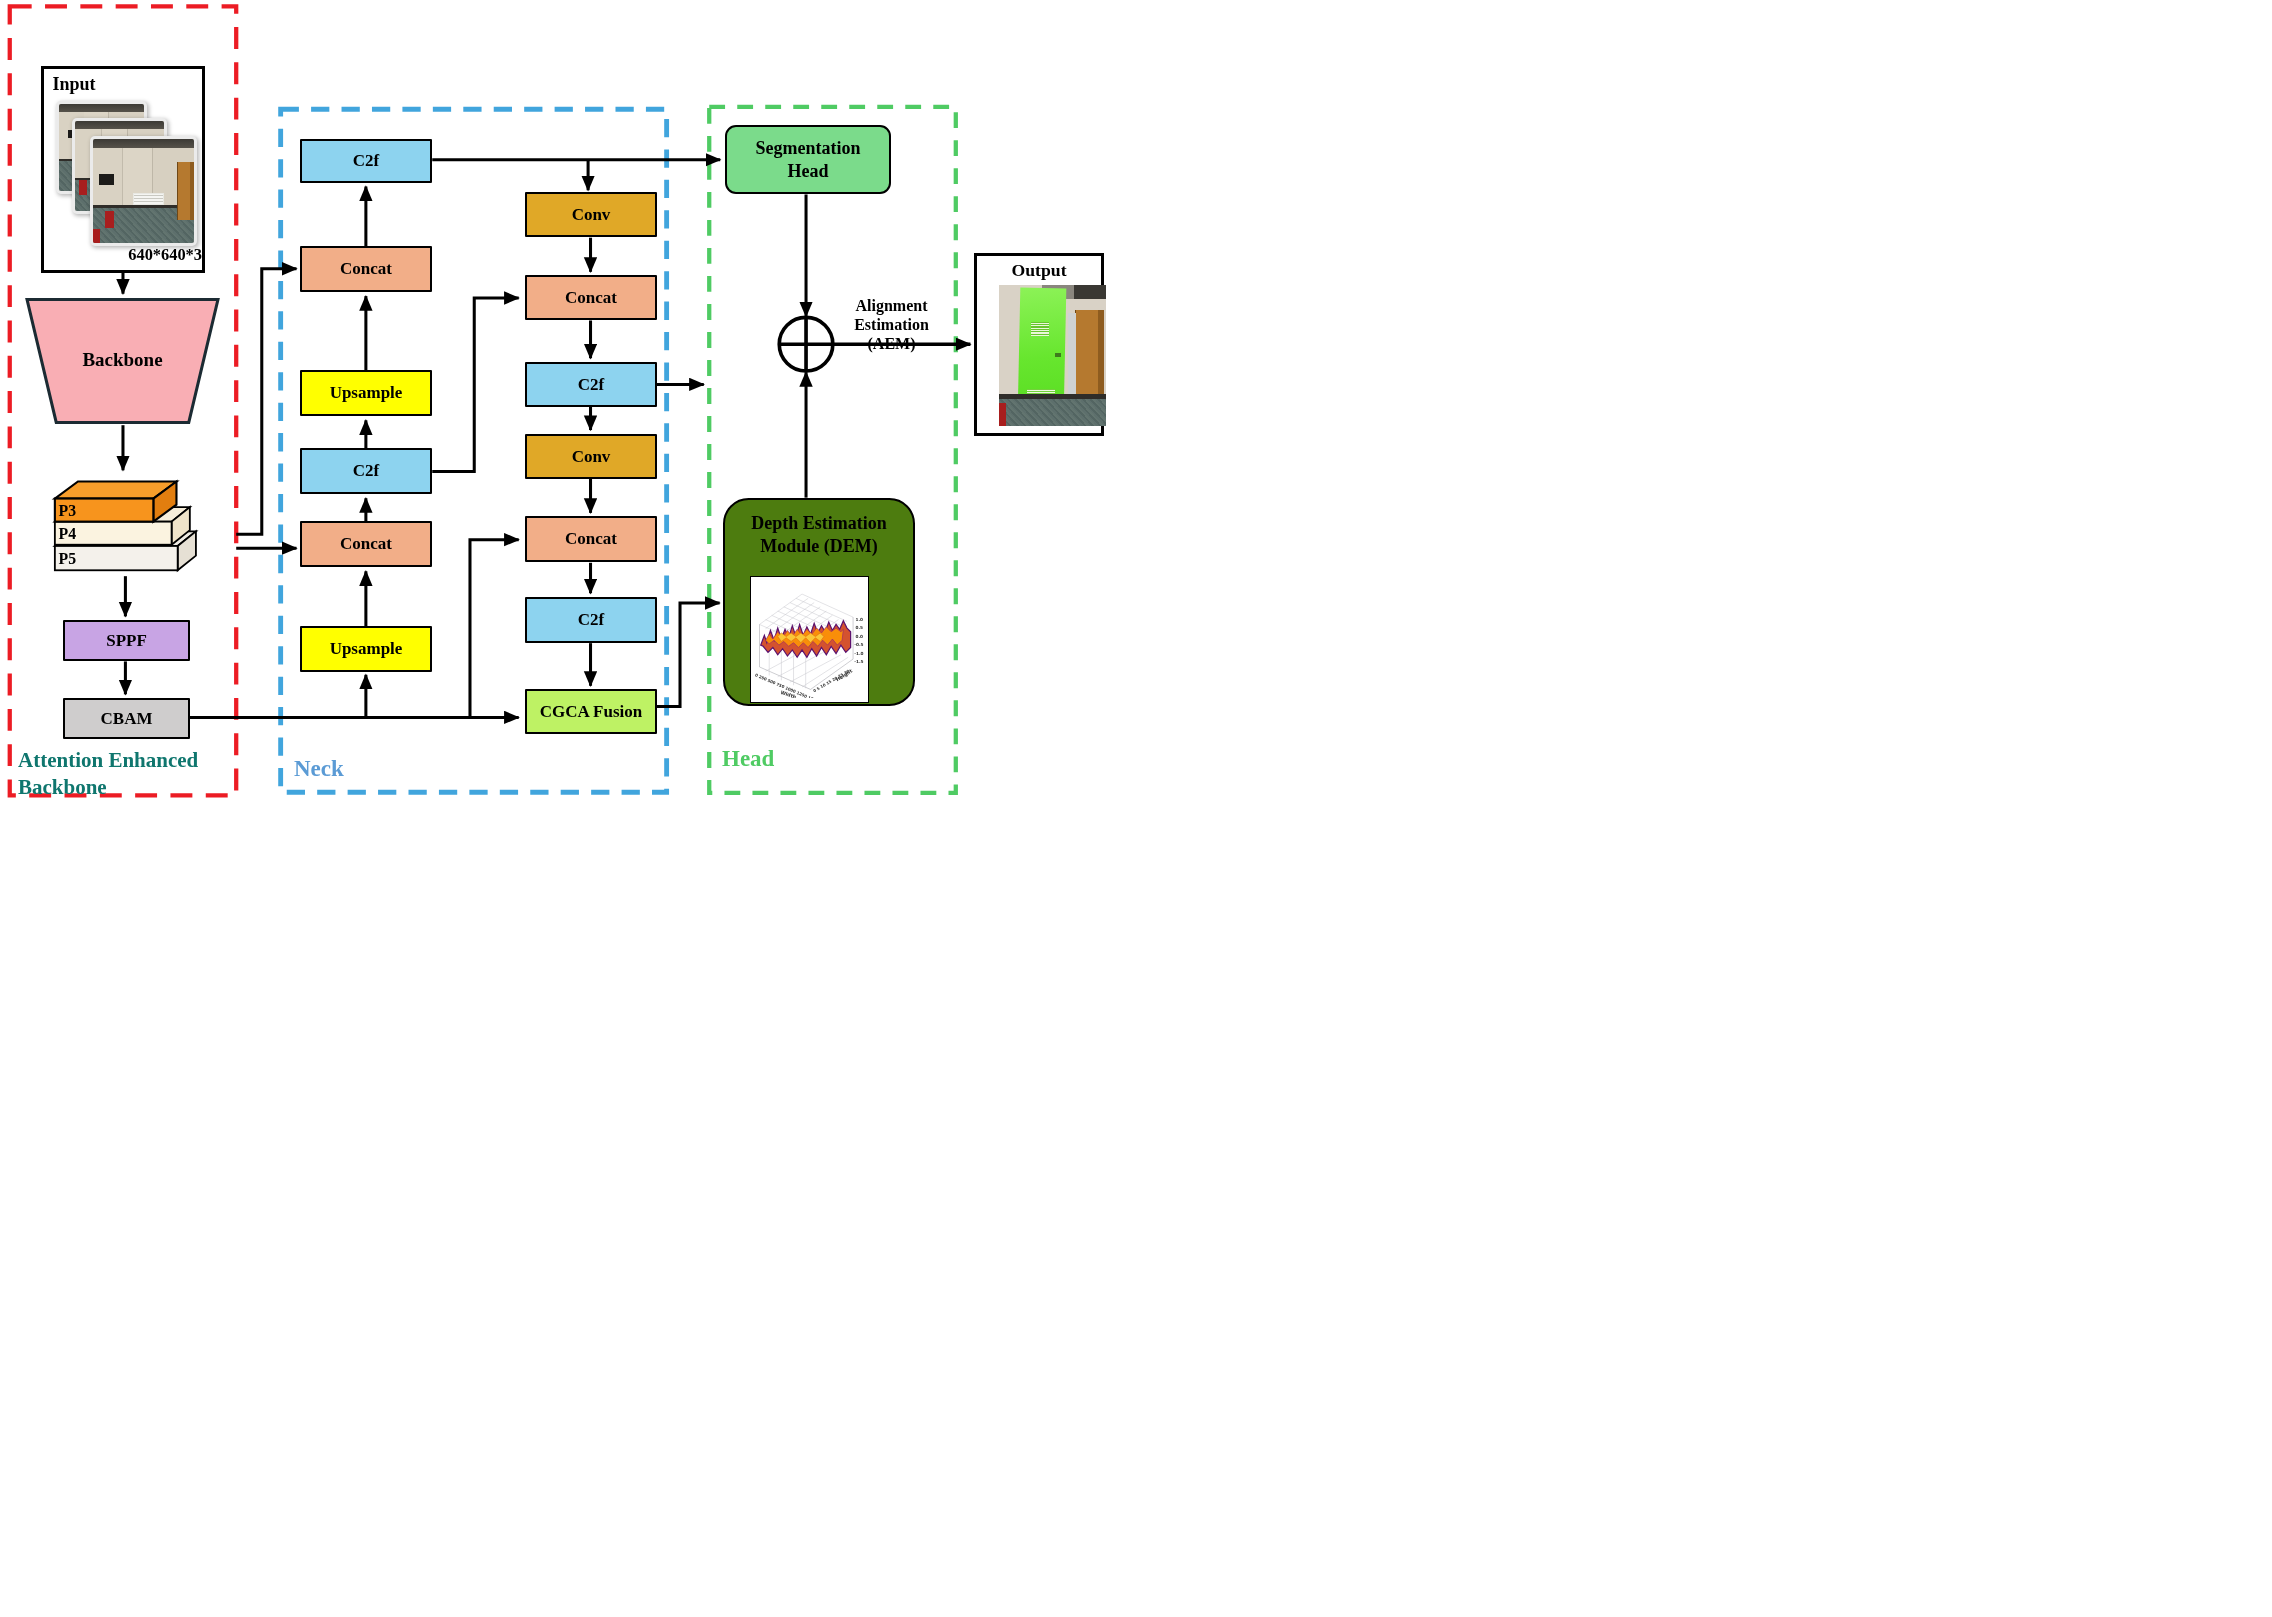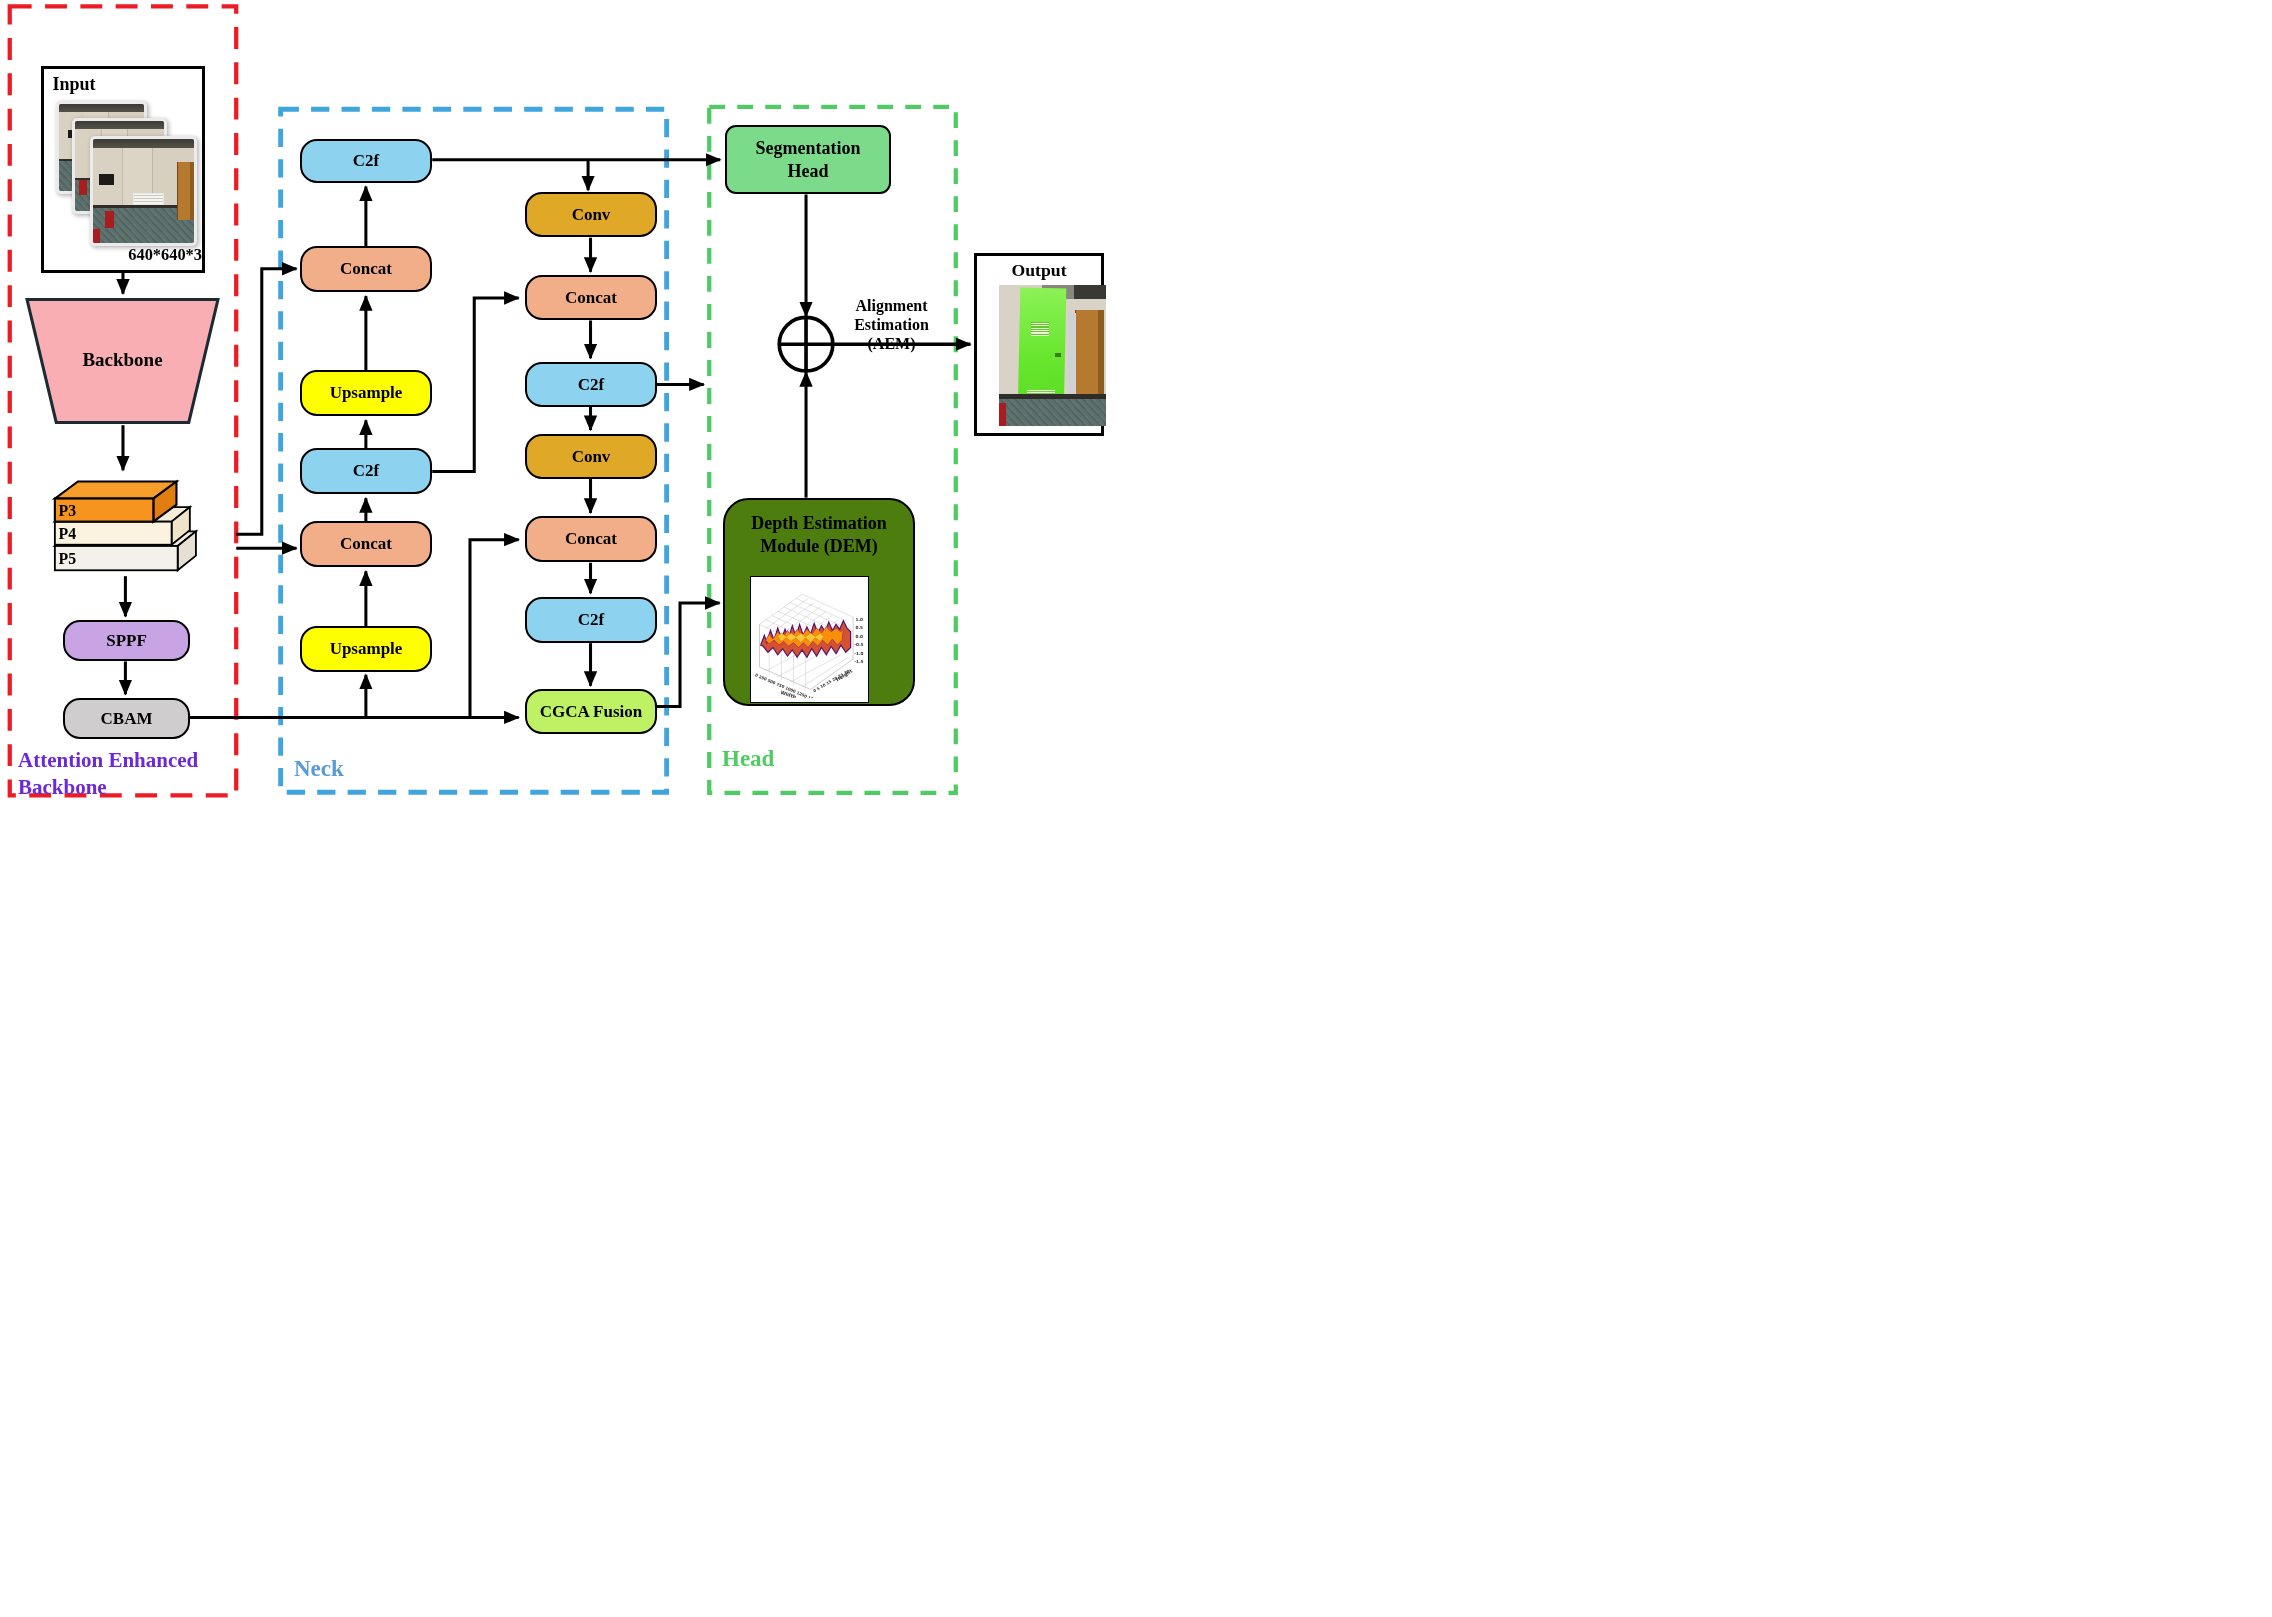--- a/index.html
+++ b/index.html
@@ -1,18 +1,18 @@
 <!DOCTYPE html>
 <html style="font-size:9.7px"><head>
 <meta charset="utf-8">
 <style>
   html,body{margin:0;padding:0;background:#ffffff;}
   #canvas{position:relative;width:1136px;height:809px;background:#fff;overflow:hidden;
           font-family:"Liberation Serif","DejaVu Serif",serif;}
-  .node{position:absolute;border:2.4px solid #000;border-radius:17px;display:flex;
+  .node{position:absolute;border:2.4px solid #000;border-radius:1px;display:flex;
         align-items:center;justify-content:center;text-align:center;
         font-weight:bold;font-size:17px;color:#000;box-sizing:border-box;}
   .node.two-line{flex-direction:column;line-height:1.25;font-size:18px;}
   .frame{position:absolute;border:3.7px solid #000;background:#fff;box-sizing:border-box;}
   .rlabel{position:absolute;font-weight:bold;line-height:1.28;}
   svg{display:block;}
   .overlay{position:absolute;left:0;top:0;pointer-events:none;}
   .photo{position:absolute;border:3px solid #ebebeb;border-radius:4.9px;overflow:hidden;
          box-shadow:1.2px 1.8px 4.3px rgba(0,0,0,.28);background:#d9d2c3;box-sizing:border-box;}
   .ceil{position:absolute;left:0;top:0;right:0;height:9%;background:linear-gradient(180deg,#3c3a35,#56524a);}
@@ -142,21 +142,21 @@
       <rect x="8" y="40" width="162" height="38" fill="#F7941D" stroke="#000" stroke-width="3.5"></rect>
       <text x="14" y="68" font-size="26" font-weight="bold" fill="#000" font-family="Liberation Serif,serif">P3</text>
       <text x="14" y="107" font-size="26" font-weight="bold" fill="#000" font-family="Liberation Serif,serif">P4</text>
       <text x="14" y="147" font-size="26" font-weight="bold" fill="#000" font-family="Liberation Serif,serif">P5</text>
     </svg>
   </div>
 
   <div class="node" style="left: 63px; top: 620px; width: 127px; height: 41px; background-color: rgb(200, 164, 228);">SPPF</div>
   <div class="node" style="left: 63px; top: 698px; width: 127px; height: 41px; background-color: rgb(207, 205, 205);">CBAM</div>
 
-  <div class="rlabel" style="left:18px;top:747px;font-size:21px;color:#6d28d9;">
+  <div class="rlabel" style="left:18px;top:747px;font-size:21px;color:#0f766e;">
     <div>Attention Enhanced</div>
     <div>Backbone</div>
   </div>
 
   <div class="node" style="left: 300px; top: 139px; width: 132px; height: 44px; background-color: rgb(141, 211, 239);">C2f</div>
   <div class="node" style="left: 300px; top: 246px; width: 132px; height: 46px; background-color: rgb(242, 174, 136);">Concat</div>
   <div class="node" style="left: 300px; top: 370px; width: 132px; height: 46px; background-color: rgb(255, 255, 0);">Upsample</div>
   <div class="node" style="left: 300px; top: 448px; width: 132px; height: 46px; background-color: rgb(141, 211, 239);">C2f</div>
   <div class="node" style="left: 300px; top: 521px; width: 132px; height: 46px; background-color: rgb(242, 174, 136);">Concat</div>
   <div class="node" style="left: 300px; top: 626px; width: 132px; height: 46px; background-color: rgb(255, 255, 0);">Upsample</div>

